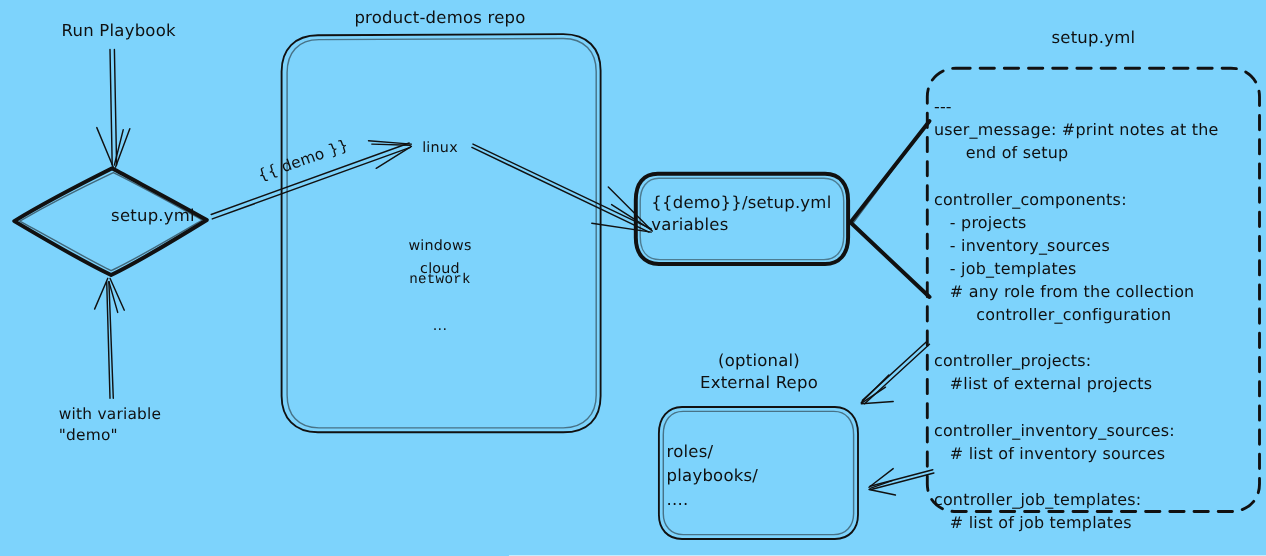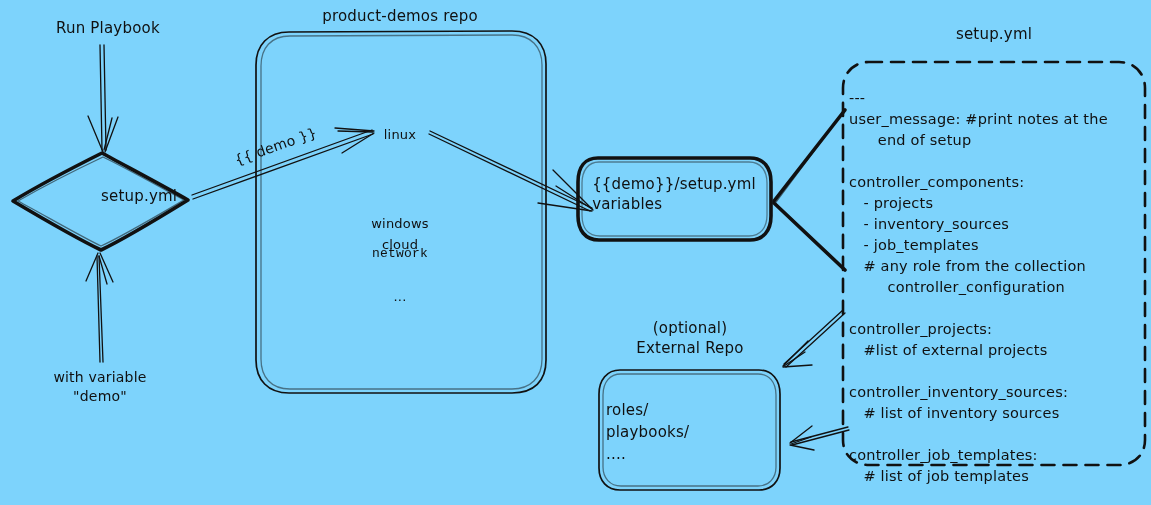--- a/index.html
+++ b/index.html
@@ -30,21 +30,21 @@
     line-height: 1.35;
     color: #101010;
     white-space: pre;
     letter-spacing: 0.2px;
   }
   .mono-ish { font-family: "DejaVu Sans", sans-serif; }
 
   
   .t-run-playbook { left: 56px;  top: 18px;  font-size: 15px; }
   .t-diamond      { left: 101px; top: 186px; font-size: 15px; }
-  .t-withvar      { left: 100px; top: 368px; font-size: 14px; text-align: center; transform: translateX(-50%); }
+  .t-withvar      { left: 100px; top: 368px; font-size: 14px; transform: translateX(-50%); }
 
   .t-repo-title   { left: 400px; top: 6px;   font-size: 15px; text-align: center; transform: translateX(-50%); }
   .t-repo-item    { font-size: 13px; transform: translateX(-50%); }
   .t-linux        { left: 400px; top: 126px; }
   .t-windows      { left: 400px; top: 170px; margin-top: 45px; }
   .t-cloud        { left: 400px; top: 208px; margin-top: 28px; }
   .t-network      { left: 400px; top: 245px; font-family: Liberation Mono, monospace; }
   .t-dots         { left: 400px; top: 288px; }
 
   .t-varbox       { left: 674px; top: 174px; font-size: 15px; text-align: left; transform: translateX(-50%); }

